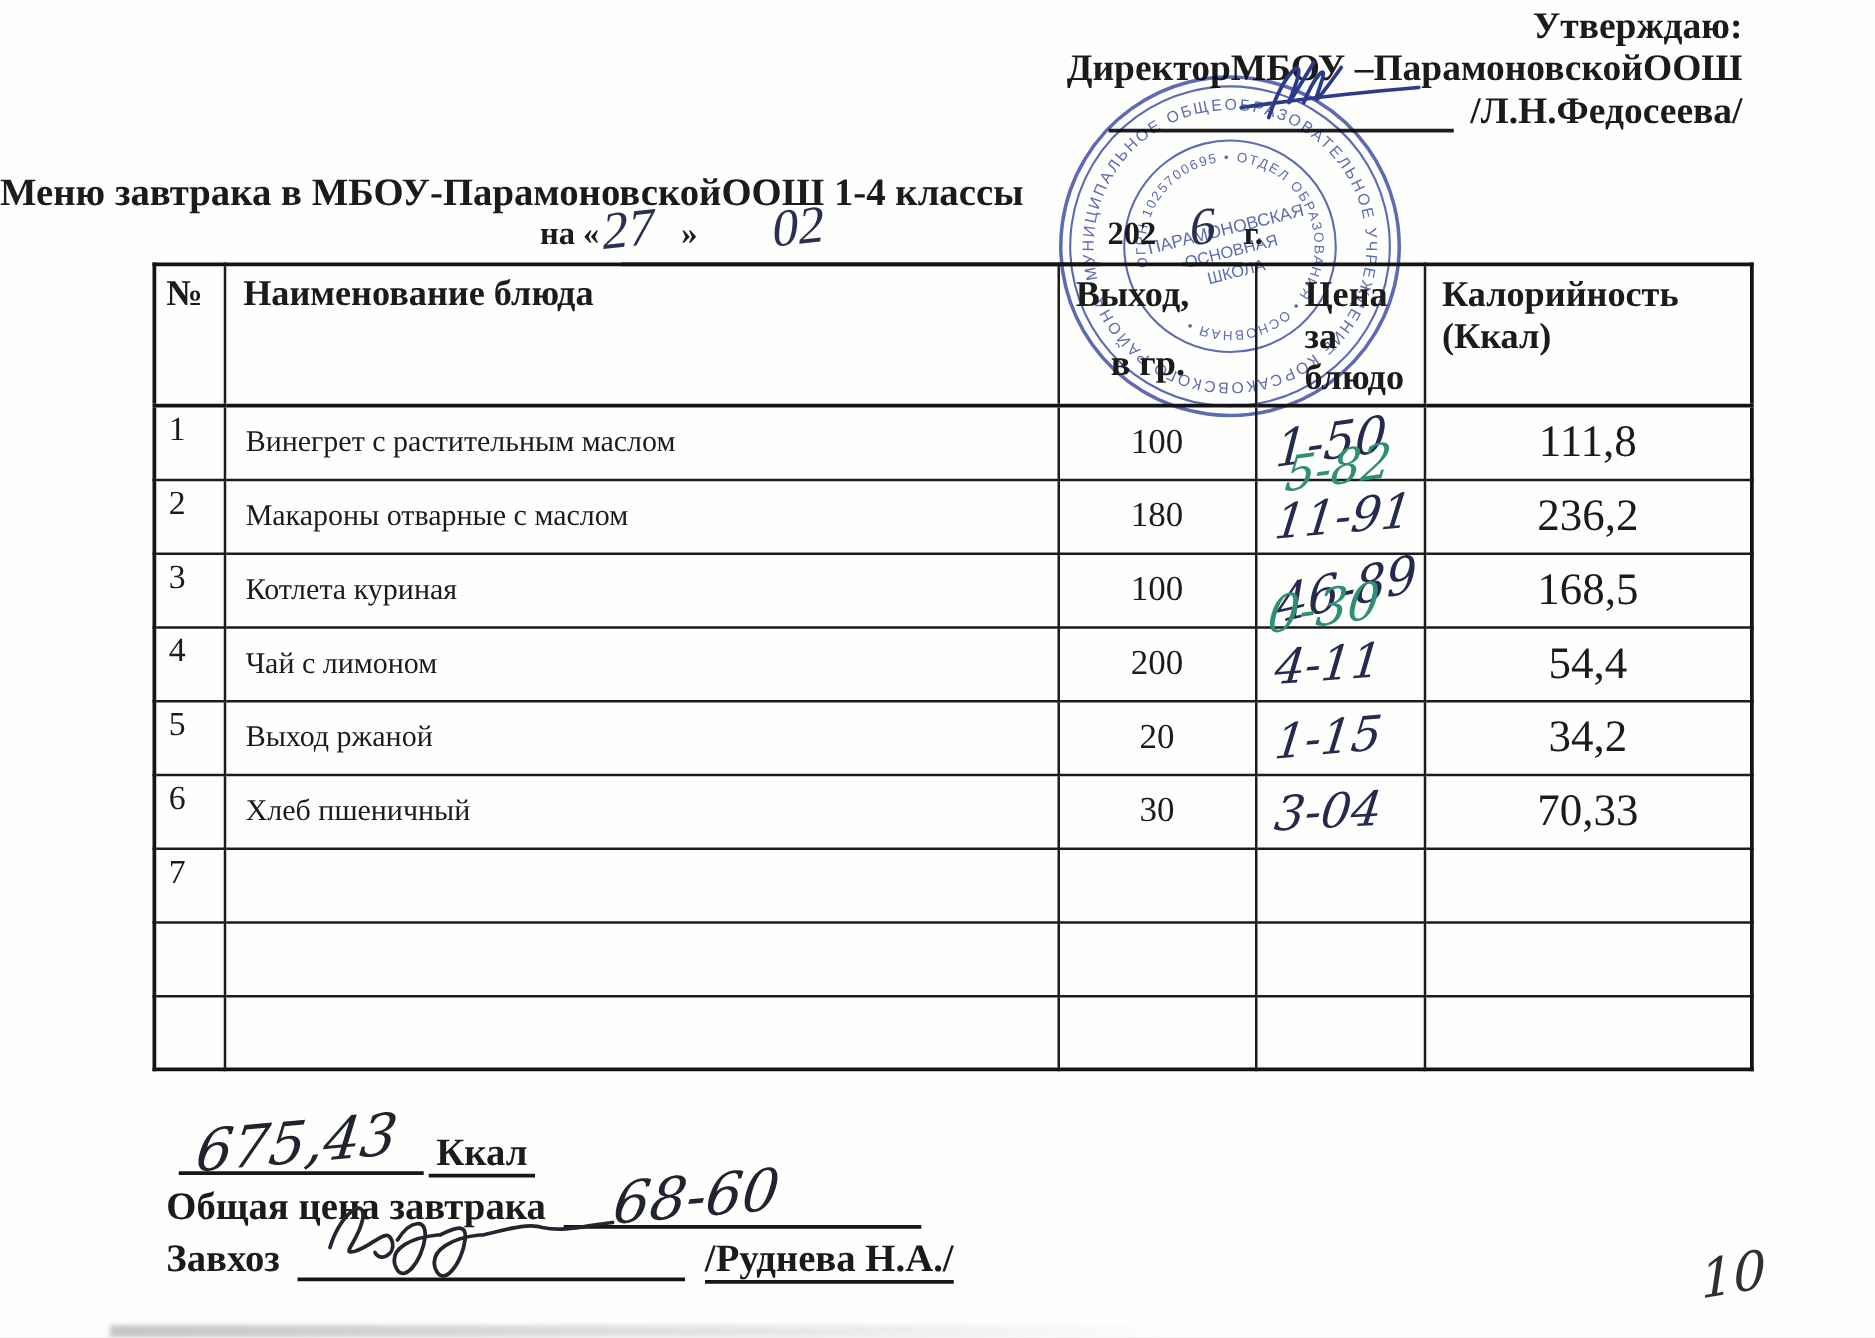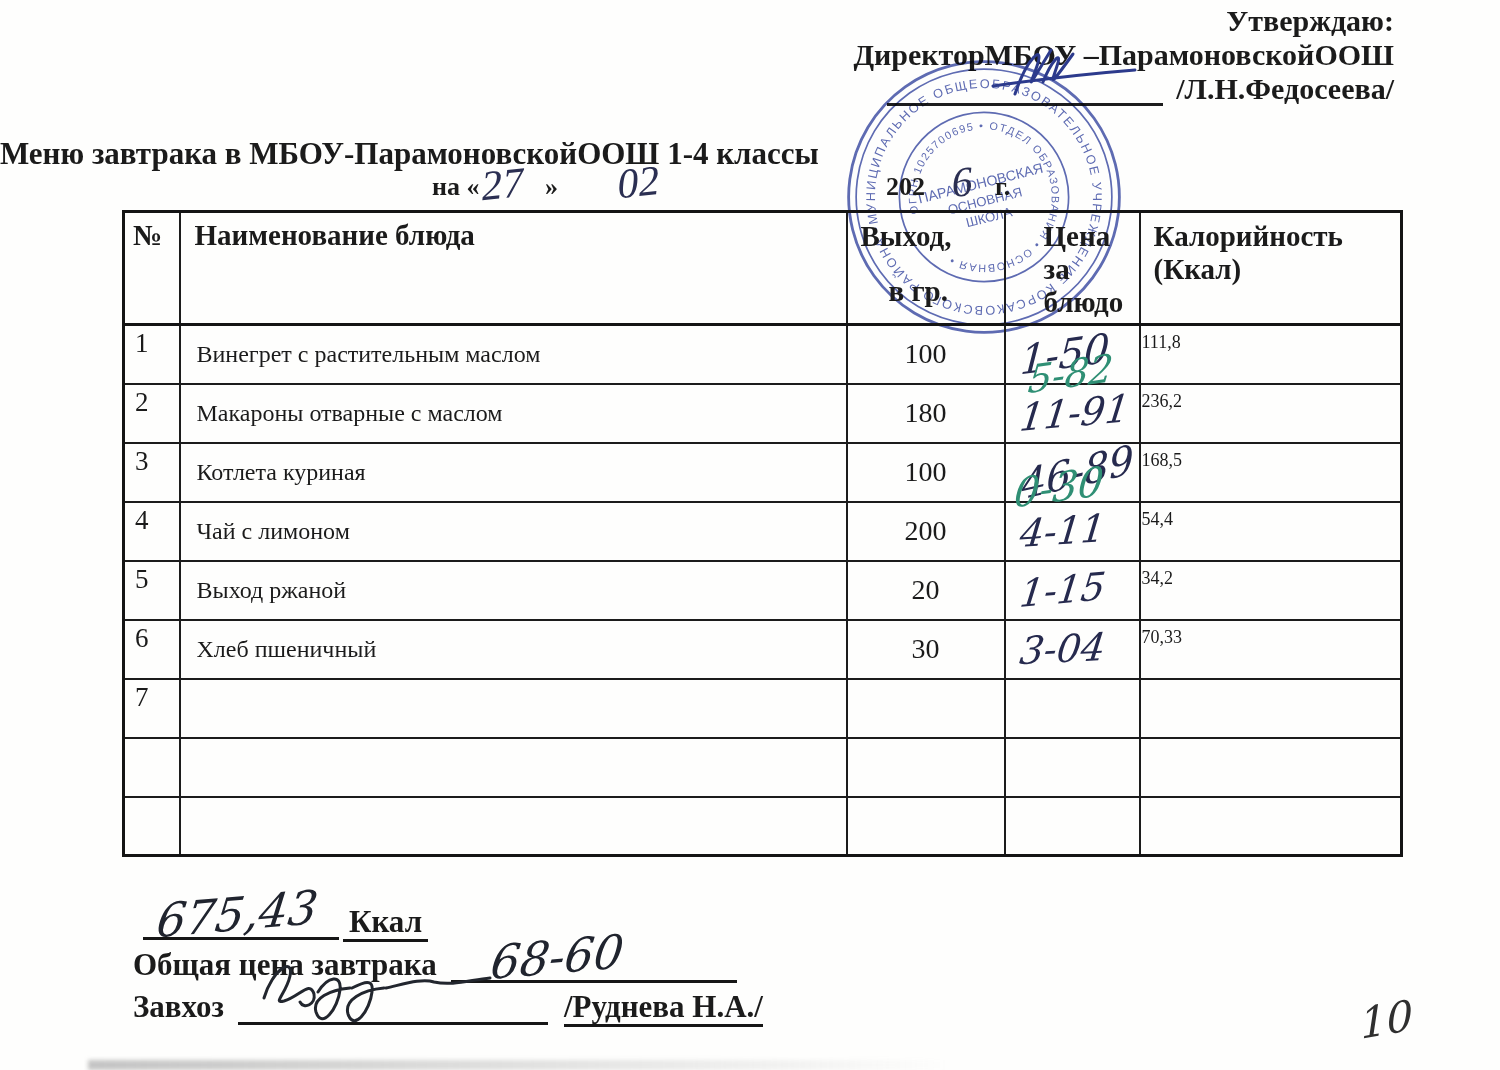--- a/index.html
+++ b/index.html
@@ -36,21 +36,21 @@
   .menu-table tbody tr{height:59px;}
   .h-inner{display:flex;flex-direction:column;align-items:flex-start;
     padding:6px 0 4px 12px;height:98px;}
   .h-inner .gap1{margin-top:22px;margin-left:28px;}
   .h-price-inner{justify-content:space-between;padding-left:37px;}
   .h-num{padding:6px 0 0 8px;}
   .c-num{vertical-align:top;text-align:left;padding:2px 0 0 10px;font-size:27px;}
   .c-dish{vertical-align:middle;text-align:left;padding-left:16px;font-size:24px;}
   .c-out{vertical-align:middle;text-align:center;font-size:28px;}
   .c-price{vertical-align:middle;position:relative;padding-left:14px;}
-  .c-cal{vertical-align:top;padding-top:6px;font-size:18px;}
+  .c-cal{vertical-align:top;padding-top:6px;text-align:center;font-size:36px;}
   .price-main{color:#262a4e;font-size:38px;transform:rotate(-5deg) skewX(-12deg);}
   .price-alt{position:absolute;color:#2f8f74;font-size:38px;z-index:3;
     transform:rotate(-8deg) skewX(-14deg);left:22px;top:28px;}
   tbody tr:nth-child(1) .price-main{transform:rotate(-8deg) skewX(-12deg);font-size:40px;}
   tbody tr:nth-child(1) .price-alt{top:26px;}
   tbody tr:nth-child(3) .price-main{transform:rotate(-13deg) skewX(-12deg);font-size:40px;}
   tbody tr:nth-child(3) .price-alt{left:8px;top:20px;font-size:40px;}
   tbody tr:nth-child(4) .price-main{transform:rotate(-4deg) skewX(-10deg);}
   tbody tr:nth-child(6) .price-main{transform:rotate(-3deg) skewX(-10deg);}
   

